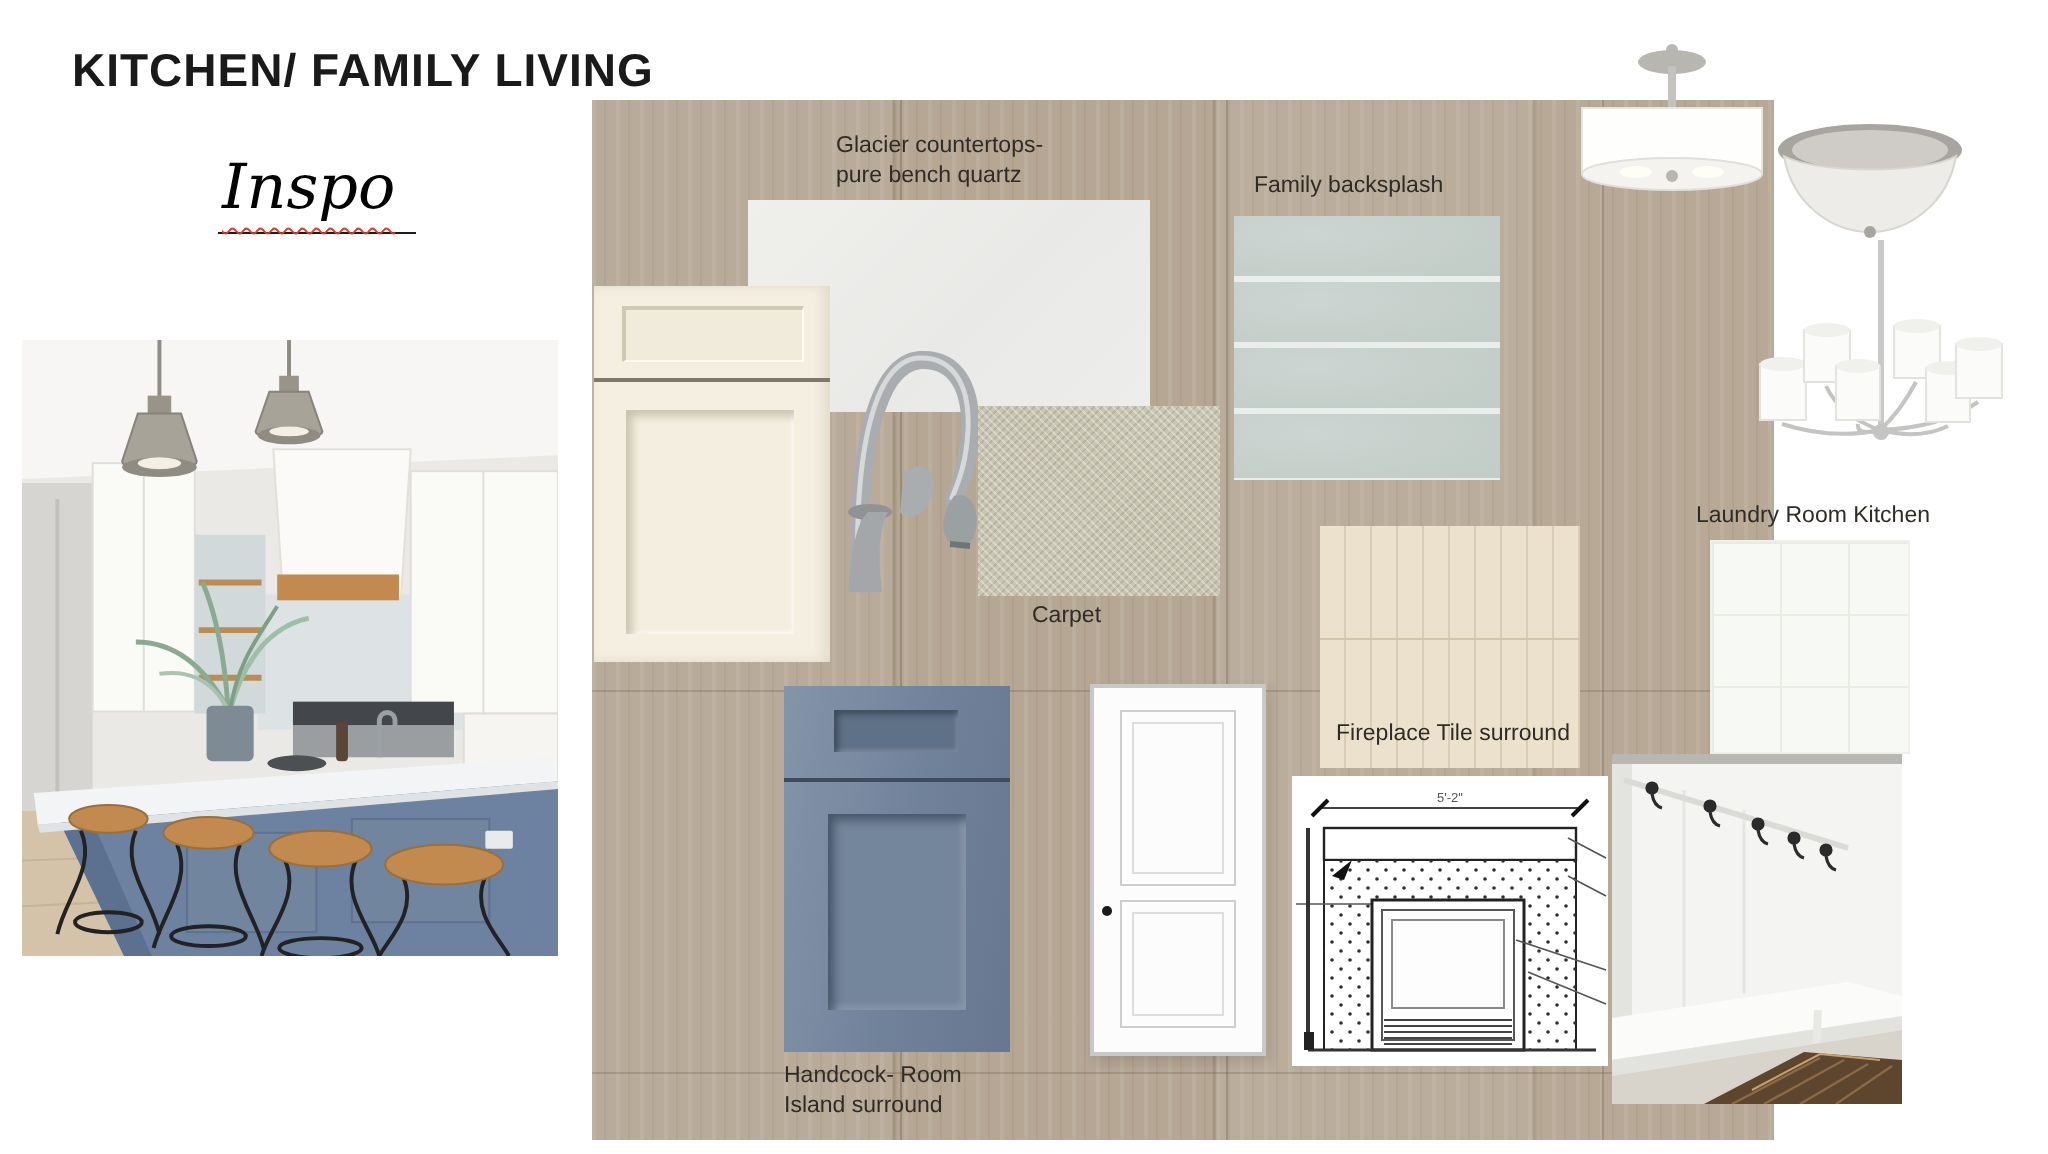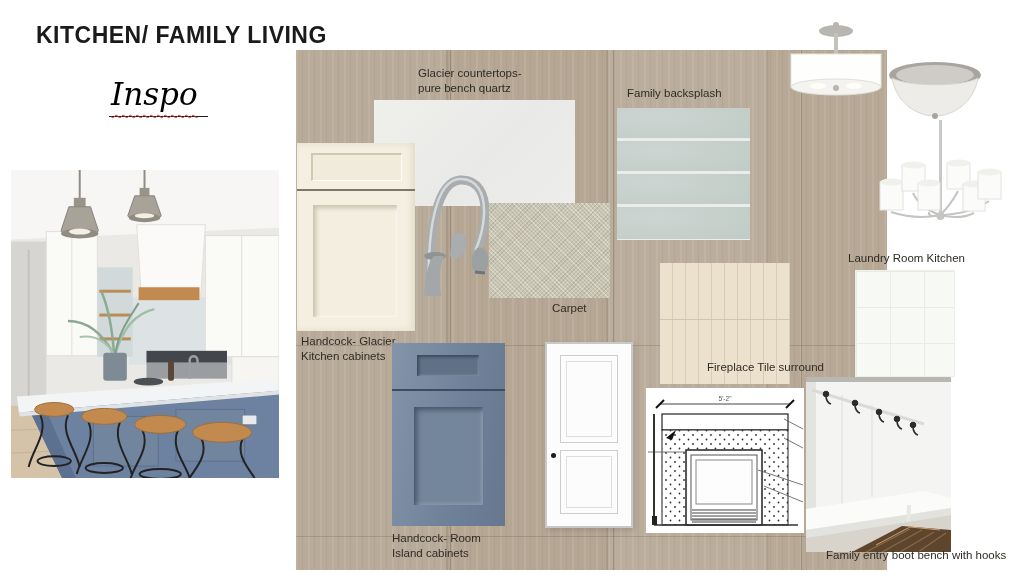--- a/index.html
+++ b/index.html
@@ -98,22 +98,22 @@
     background-image:
       linear-gradient(#e9ebe4 1px, transparent 1px),
       linear-gradient(90deg,#e9ebe4 1px, transparent 1px);
     background-size:34px 36px;border:1px solid #eef0ea;box-sizing:border-box;
   }
   .mudroom{left:806px;top:377px;width:145px;height:175px;overflow:hidden;}
   
   .lab-countertops{left:418px;top:66px;}
   .lab-backsplash{left:627px;top:86px;}
   .lab-glacier{left:301px;top:334px;}
-  .lab-carpet{left:516px;top:301px;margin-left:36px;}
-  .lab-fireplace{left:668px;top:360px;margin-left:39px;}
+  .lab-carpet{left:516px;top:301px;}
+  .lab-fireplace{left:668px;top:360px;}
   .lab-laundry{left:848px;top:251px;}
   .lab-cape{left:392px;top:531px;}
   .lab-bench{left:826px;top:548px;}
 </style>
 </head>
 <body>
 
 <div id="slide">
 
   <div class="abs title">KITCHEN/ FAMILY LIVING</div>
@@ -213,24 +213,20 @@
     <div class="tile"></div>
     <div class="tile"></div>
     <div class="tile"></div>
   </div>
 
   <div class="abs glacier">
     <div class="drawer-inset"></div>
     <div class="divider"></div>
     <div class="door-panel"></div>
   </div>
-  <div class="abs label lab-glacier">
-    <span style="display:block">Handcock- Glacier</span>
-    <span style="display:block">Kitchen cabinets</span>
-  </div>
 
   <div class="abs" style="left:418px;top:166px;width:78px;height:132px;">
     <svg viewBox="0 0 78 132" width="78" height="132">
       <path d="M12,126 C10,60 20,16 42,14 C60,13 68,28 67,50 C66,68 62,76 59,84" stroke="#a9adb0" stroke-width="9" fill="none" stroke-linecap="round"></path>
       <path d="M12,126 C10,60 20,16 42,14 C60,13 68,28 67,50 C66,68 62,76 59,84" stroke="#d6d9da" stroke-width="2.5" fill="none" stroke-linecap="round" transform="translate(-1,-1)"></path>
       <path d="M59,82 C52,92 52,102 58,106 C66,110 72,102 70,90 C69,84 64,80 59,82 Z" fill="#9ba0a3"></path>
       <line x1="57" y1="106" x2="67" y2="107" stroke="#6f7477" stroke-width="3"></line>
       <path d="M34,70 C46,62 52,72 47,84 C44,92 36,95 32,90 Z" fill="#a9adb0"></path>
       <ellipse cx="17" cy="90" rx="11" ry="4" fill="#8e9396"></ellipse>
       <path d="M6,130 C8,108 10,96 16,90 L26,90 C21,100 21,114 23,130 Z" fill="#a3a7aa"></path>
@@ -240,21 +236,21 @@
   <div class="abs carpet"></div>
   <div class="abs label lab-carpet">Carpet</div>
 
   <div class="abs cape">
     <div class="drawer-inset"></div>
     <div class="divider"></div>
     <div class="door-panel"></div>
   </div>
   <div class="abs label lab-cape">
     <span style="display:block">Handcock- Room</span>
-    <span style="display:block">Island cabinets</span>
+    <span style="display:block">Island surround</span>
   </div>
 
   <div class="abs door">
     <div class="panel up"></div>
     <div class="panel low"></div>
     <div class="knob"></div>
   </div>
 
   <div class="abs fp-tile">
     <div class="hseam"></div>
@@ -387,15 +383,14 @@
       <polygon points="46,175 96,149 145,153 145,175" fill="#5e452e"></polygon>
       <g stroke="#8a6a47" stroke-width="1.2">
         <line x1="60" y1="175" x2="104" y2="152"></line>
         <line x1="76" y1="175" x2="116" y2="153"></line>
         <line x1="94" y1="175" x2="128" y2="155"></line>
         <line x1="112" y1="175" x2="140" y2="156"></line>
       </g>
       <polyline points="70,168 104,150 134,153" stroke="#c9a06b" stroke-width="1" fill="none"></polyline>
     </svg>
   </div>
-  <div class="abs label lab-bench">Family entry boot bench with hooks</div>
 
 </div>
 
 </body></html>

